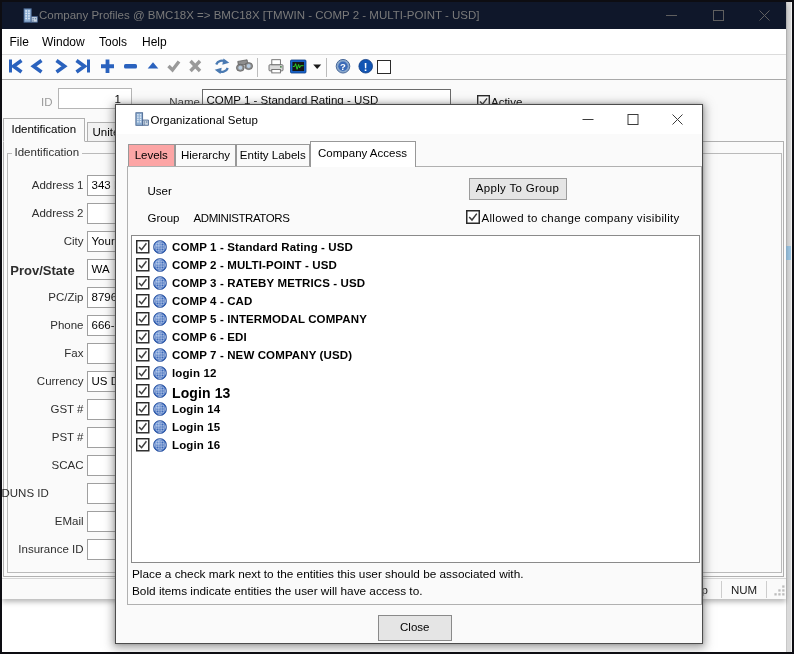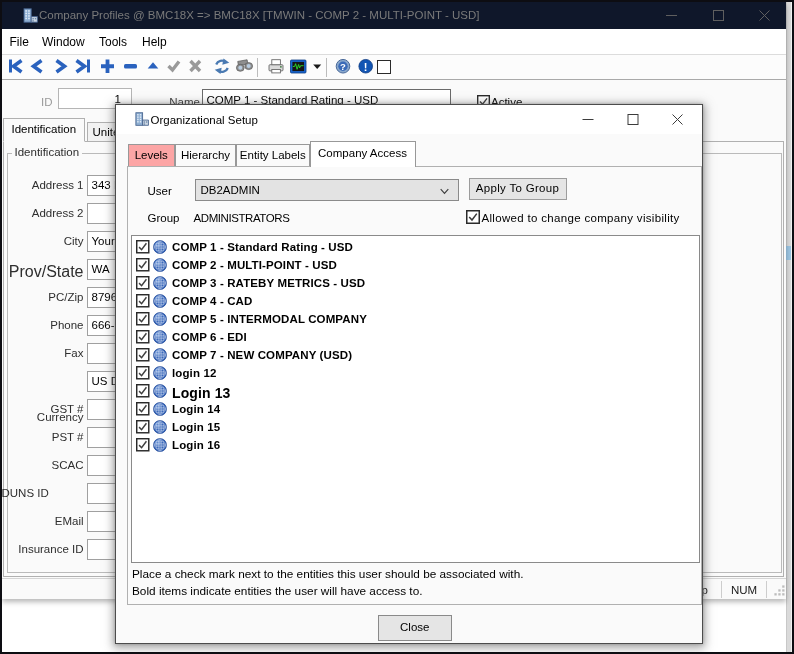--- a/index.html
+++ b/index.html
@@ -106,29 +106,29 @@
 <div class="abs" style="left:85px;top:120.5px;width:62px;height:19px;background:#f2f2f2;border:1px solid #b0b0b0;border-bottom:none;font-size:11.5px;padding:3px 0 0 5px;white-space:nowrap;overflow:hidden;">United Stat</div>
 <div class="abs" style="left:1.5px;top:116.5px;width:81.5px;height:23.5px;background:#fafafa;border:1px solid #b0b0b0;border-bottom:1px solid #fafafa;font-size:11.5px;text-align:center;padding-top:4px;">Identification</div>
 <div class="abs" style="left:5px;top:151px;width:775px;height:420.5px;border:1px solid #bababa;"></div>
 <div class="abs" style="left:10px;top:144.5px;background:#fafafa;padding:0 3px;font-size:11.5px;color:#2e2e2e;">Identification</div>
 <div class="abs" style="left:0;top:177.0px;width:82px;text-align:right;font-size:11.5px;color:#2e2e2e;">Address 1</div>
     <div class="abs" style="left:85px;top:173.0px;width:62px;height:21px;background:#fff;border:1px solid #a0a0a0;font-size:11.5px;padding:3.5px 0 0 4px;white-space:nowrap;overflow:hidden;">343 M</div>
     <div class="abs" style="left:0;top:205.0px;width:82px;text-align:right;font-size:11.5px;color:#2e2e2e;">Address 2</div>
     <div class="abs" style="left:85px;top:201.0px;width:62px;height:21px;background:#fff;border:1px solid #a0a0a0;font-size:11.5px;padding:3.5px 0 0 4px;white-space:nowrap;overflow:hidden;"></div>
     <div class="abs" style="left:0;top:233.0px;width:82px;text-align:right;font-size:11.5px;color:#2e2e2e;">City</div>
     <div class="abs" style="left:85px;top:229.0px;width:62px;height:21px;background:#fff;border:1px solid #a0a0a0;font-size:11.5px;padding:3.5px 0 0 4px;white-space:nowrap;overflow:hidden;">Your</div>
-    <div class="abs" style="left:0;top:261.0px;width:82px;text-align:right;font-size:16px;color:#2e2e2e;">Prov/State</div>
+    <div class="abs" style="left:0;top:261.0px;width:82px;text-align:center;font-size:13px;color:#2e2e2e;font-weight:bold;">Prov/State</div>
     <div class="abs" style="left:85px;top:257.0px;width:62px;height:21px;background:#fff;border:1px solid #a0a0a0;font-size:11.5px;padding:3.5px 0 0 4px;white-space:nowrap;overflow:hidden;">WA</div>
     <div class="abs" style="left:0;top:289.0px;width:82px;text-align:right;font-size:11.5px;color:#2e2e2e;">PC/Zip</div>
     <div class="abs" style="left:85px;top:285.0px;width:62px;height:21px;background:#fff;border:1px solid #a0a0a0;font-size:11.5px;padding:3.5px 0 0 4px;white-space:nowrap;overflow:hidden;">87966</div>
     <div class="abs" style="left:0;top:317.0px;width:82px;text-align:right;font-size:11.5px;color:#2e2e2e;">Phone</div>
     <div class="abs" style="left:85px;top:313.0px;width:62px;height:21px;background:#fff;border:1px solid #a0a0a0;font-size:11.5px;padding:3.5px 0 0 4px;white-space:nowrap;overflow:hidden;">666-7</div>
     <div class="abs" style="left:0;top:345.0px;width:82px;text-align:right;font-size:11.5px;color:#2e2e2e;">Fax</div>
     <div class="abs" style="left:85px;top:341.0px;width:62px;height:21px;background:#fff;border:1px solid #a0a0a0;font-size:11.5px;padding:3.5px 0 0 4px;white-space:nowrap;overflow:hidden;"></div>
-    <div class="abs" style="left:0;top:373.0px;width:82px;text-align:right;font-size:11.5px;color:#2e2e2e;margin-top:36px;">Currency</div>
+    <div class="abs" style="left:0;top:373.0px;width:82px;text-align:right;font-size:11.5px;color:#2e2e2e;">Currency</div>
     <div class="abs" style="left:85px;top:369.0px;width:62px;height:21px;background:#fff;border:1px solid #a0a0a0;font-size:11.5px;padding:3.5px 0 0 4px;white-space:nowrap;overflow:hidden;">US D</div>
     <div class="abs" style="left:0;top:401.0px;width:82px;text-align:right;font-size:11.5px;color:#2e2e2e;">GST #</div>
     <div class="abs" style="left:85px;top:397.0px;width:62px;height:21px;background:#fff;border:1px solid #a0a0a0;font-size:11.5px;padding:3.5px 0 0 4px;white-space:nowrap;overflow:hidden;"></div>
     <div class="abs" style="left:0;top:429.0px;width:82px;text-align:right;font-size:11.5px;color:#2e2e2e;">PST #</div>
     <div class="abs" style="left:85px;top:425.0px;width:62px;height:21px;background:#fff;border:1px solid #a0a0a0;font-size:11.5px;padding:3.5px 0 0 4px;white-space:nowrap;overflow:hidden;"></div>
     <div class="abs" style="left:0;top:457.0px;width:82px;text-align:right;font-size:11.5px;color:#2e2e2e;">SCAC</div>
     <div class="abs" style="left:85px;top:453.0px;width:62px;height:21px;background:#fff;border:1px solid #a0a0a0;font-size:11.5px;padding:3.5px 0 0 4px;white-space:nowrap;overflow:hidden;"></div>
     <div class="abs" style="left:0;top:485.0px;width:82px;text-align:left;font-size:11.5px;color:#2e2e2e;">DUNS ID</div>
     <div class="abs" style="left:85px;top:481.0px;width:62px;height:21px;background:#fff;border:1px solid #a0a0a0;font-size:11.5px;padding:3.5px 0 0 4px;white-space:nowrap;overflow:hidden;"></div>
     <div class="abs" style="left:0;top:513.0px;width:82px;text-align:right;font-size:11.5px;color:#2e2e2e;">EMail</div>
@@ -179,23 +179,20 @@
 <rect x="57" y="9.5" width="10" height="10"></rect>
 <path d="M 101.5 9.5 L 111.5 19.5 M 111.5 9.5 L 101.5 19.5"></path>
 </svg>
 </div>
 <div class="abs" style="left:11.5px;top:38.5px;width:47.5px;height:23px;background:#fca5a5;border:1px solid #989898;border-bottom:none;font-size:11.5px;text-align:center;padding-top:4px;">Levels</div>
 <div class="abs" style="left:59px;top:38.5px;width:61px;height:23px;background:#fafafa;border:1px solid #989898;border-bottom:none;font-size:11.5px;text-align:center;padding-top:4px;">Hierarchy</div>
 <div class="abs" style="left:120px;top:38.5px;width:73.5px;height:23px;background:#fafafa;border:1px solid #989898;border-bottom:none;font-size:11.5px;text-align:center;padding-top:4px;">Entity Labels</div>
 <div class="abs" style="left:193.5px;top:35.5px;width:106px;height:26.5px;background:#fff;border:1px solid #989898;border-bottom:none;font-size:11.5px;text-align:center;padding-top:5px;z-index:3;">Company Access</div>
 <div class="abs" style="left:11px;top:61px;width:575px;height:438.5px;border:1px solid #b0b0b0;background:#fafafa;z-index:2;">
 <div class="abs" style="left:19.5px;top:18px;">User</div>
-<div class="abs" style="left:66.5px;top:11.5px;width:264.5px;height:22.5px;background:#e3e3e3;border:1px solid #8a8a8a;padding:4px 0 0 5px;">DB2ADMIN<svg class="abs" style="right:9px;top:8px" width="9" height="7" viewBox="0 0 9 7">
-          <path d="M0.7 1.2 L4.5 5.4 L8.3 1.2" fill="none" stroke="#3c3c3c" stroke-width="1.1"></path>
-        </svg></div>
 <div class="abs" style="left:340.5px;top:10.5px;width:98px;height:22px;background:#e5e5e5;border:1px solid #9c9c9c;text-align:center;padding-top:3.5px;letter-spacing:0.3px;">Apply To Group</div>
 <div class="abs" style="left:19.5px;top:44.5px;">Group</div>
 <div class="abs" style="left:65.5px;top:44.5px;letter-spacing:-0.42px;">ADMINISTRATORS</div>
 <svg class="abs" style="left:337.5px;top:42.5px" width="14" height="14" viewBox="0 0 14 14">
         <rect x="0.75" y="0.75" width="12.5" height="12.5" fill="#fff" stroke="#2a2a2a" stroke-width="1.5"></rect>
         <path d="M3.2 7 L6 10 L10.8 3.6" fill="none" stroke="#3a3a3a" stroke-width="1.5"></path>
       </svg>
 <div class="abs" style="left:353.5px;top:44.5px;letter-spacing:0.32px;">Allowed to change company visibility</div>
 <div class="abs" style="left:3px;top:67.5px;width:568.5px;height:328.5px;background:#fff;border:1px solid #8a8a8a;">
         <svg class="abs" style="left:4px;top:4.5px" width="13.5" height="13.5" viewBox="0 0 14 14">

